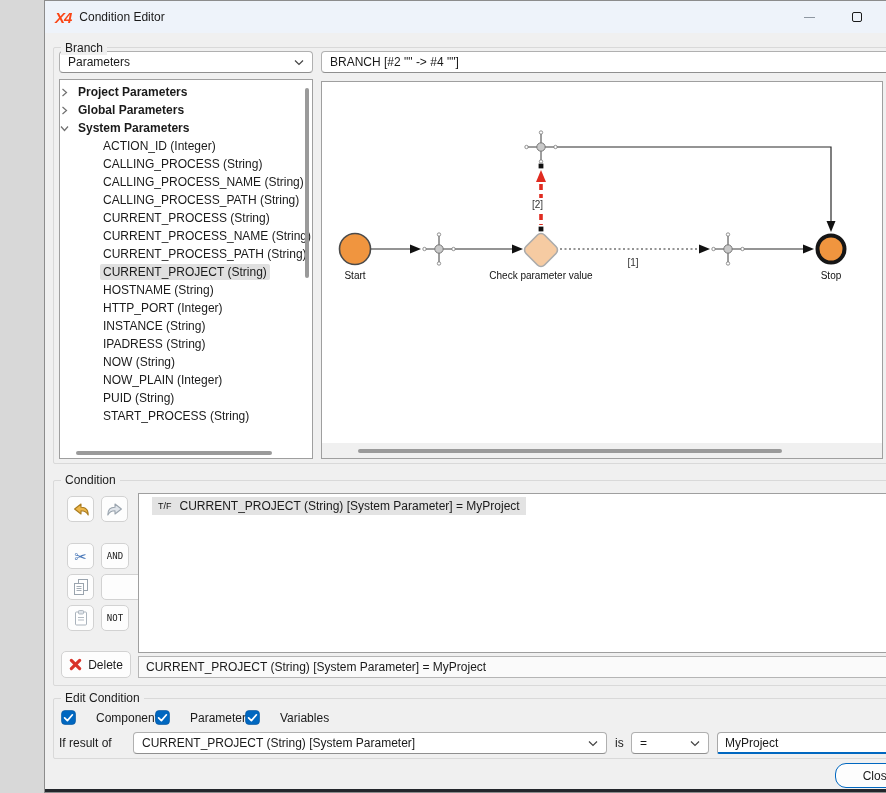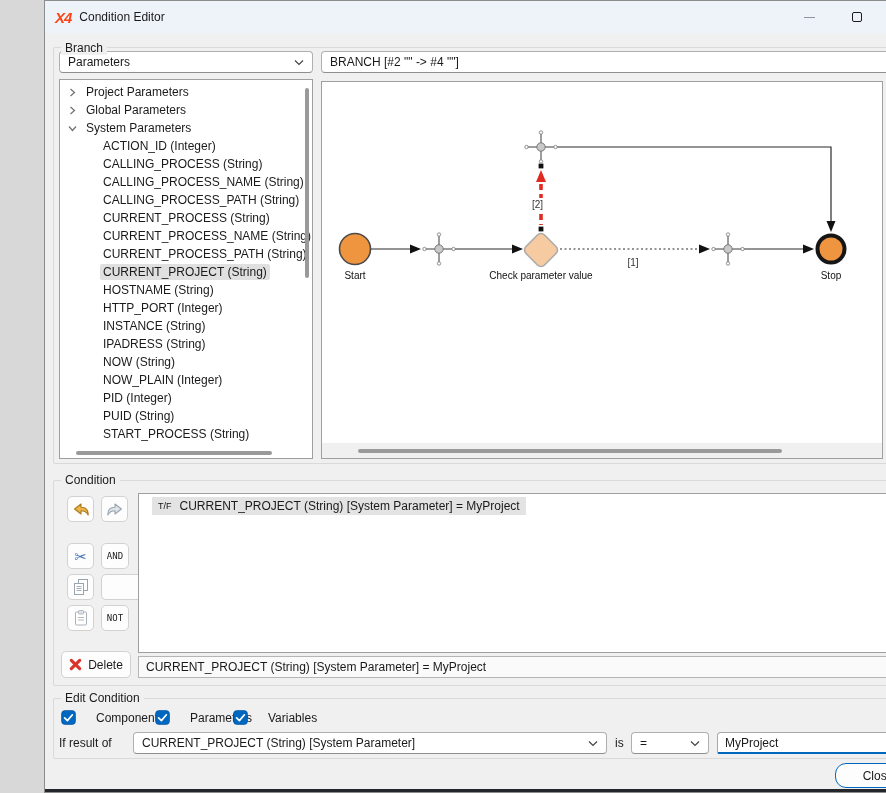--- a/index.html
+++ b/index.html
@@ -32,21 +32,21 @@
   .textfield { position:absolute; height:22px; background:#fff; border:1px solid #a8a8a8;
                border-bottom:2px solid #0067C0; border-radius:4px 4px 2px 2px;
                padding:0 7px; font-family:"Liberation Sans",sans-serif; font-size:12px; color:#1a1a1a; }
 
   
   .tree-panel { position:absolute; left:14px; top:78px; width:254px; height:380px;
                 background:#fff; border:1px solid #9f9f9f; overflow:hidden; }
   .tree-inner { position:absolute; left:0; top:3px; right:10px; }
   .tree-item { height:18px; display:flex; align-items:center; white-space:nowrap; }
   .tree-item .chev { margin:0 6px 0 0; flex:0 0 auto; }
-  .tree-item.lvl0 { padding-left:8px; }
+  .tree-item.lvl0 { padding-left:0;font-weight:bold; }
   .tree-item.lvl1 { padding-left:40px; }
   .tree-label { padding:1px 3px; border-radius:2px; }
   .tree-item.selected .tree-label { background:#e0e0e0; }
   .vscroll { position:absolute; right:3px; top:8px; width:4px; height:190px; background:#9a9a9a; border-radius:2px; }
   .hscroll { position:absolute; left:16px; bottom:3px; width:196px; height:4px; background:#9a9a9a; border-radius:2px; }
 
   
   .diagram-panel { position:absolute; left:276px; top:80px; width:562px; height:378px;
                    background:#fff; border:1px solid #9f9f9f; overflow:hidden; }
   .diagram-hscroll-track { position:absolute; left:0; bottom:0; width:100%; height:15px; background:#f0f0f0; }
@@ -178,23 +178,20 @@
           <span class="tree-label">INSTANCE (String)</span>
         </div>
         <div class="tree-item lvl1">
           <span class="tree-label">IPADRESS (String)</span>
         </div>
         <div class="tree-item lvl1">
           <span class="tree-label">NOW (String)</span>
         </div>
         <div class="tree-item lvl1">
           <span class="tree-label">NOW_PLAIN (Integer)</span>
-        </div>
-        <div class="tree-item lvl1">
-          <span class="tree-label">PID (Integer)</span>
         </div>
         <div class="tree-item lvl1">
           <span class="tree-label">PUID (String)</span>
         </div>
         <div class="tree-item lvl1">
           <span class="tree-label">START_PROCESS (String)</span>
         </div>
       </div>
     <div class="vscroll"></div>
     <div class="hscroll"></div>
@@ -352,21 +349,21 @@
     </svg>
     <span>Components</span>
   </div>
   <div class="checkbox-group" style="left:110px;">
     <svg width="15" height="15" viewBox="0 0 15 15">
       <rect x="0.5" y="0.5" width="14" height="14" rx="3.5" fill="#0067C0" stroke="#00509a" stroke-width="0.6"></rect>
       <polyline points="3.6,7.8 6.4,10.6 11.4,4.8" fill="none" stroke="#fff" stroke-width="1.7" stroke-linecap="round" stroke-linejoin="round"></polyline>
     </svg>
     <span>Parameters</span>
   </div>
-  <div class="checkbox-group" style="left:188px;">
+  <div class="checkbox-group" style="left:200px;">
     <svg width="15" height="15" viewBox="0 0 15 15">
       <rect x="0.5" y="0.5" width="14" height="14" rx="3.5" fill="#0067C0" stroke="#00509a" stroke-width="0.6"></rect>
       <polyline points="3.6,7.8 6.4,10.6 11.4,4.8" fill="none" stroke="#fff" stroke-width="1.7" stroke-linecap="round" stroke-linejoin="round"></polyline>
     </svg>
     <span>Variables</span>
   </div>
 
   <span class="static-label" style="left:14px; top:735px;">If result of</span>
 
   <div class="combo" style="left:88px; top:731px; width:474px;">

